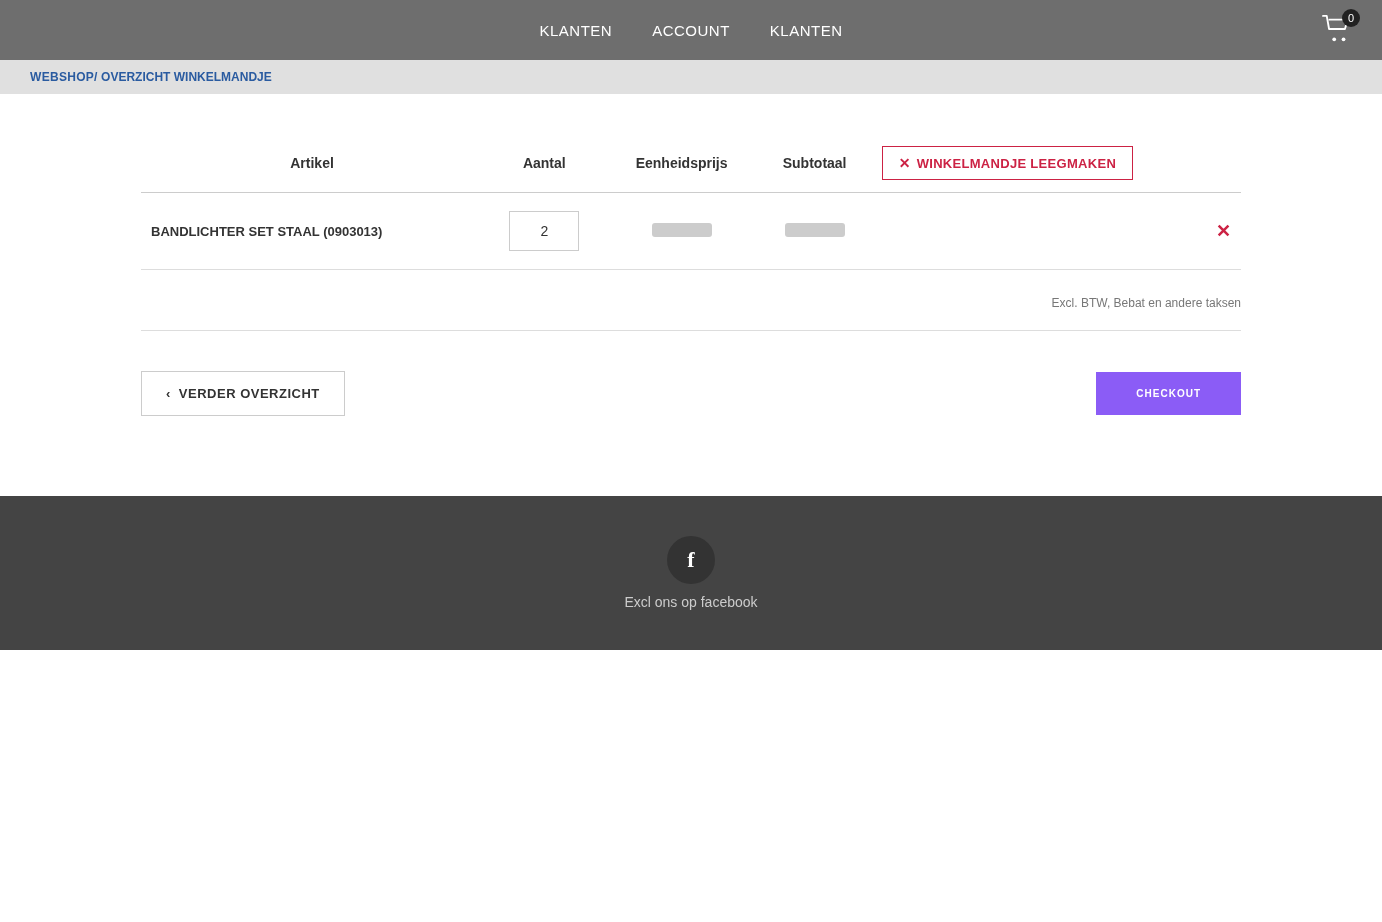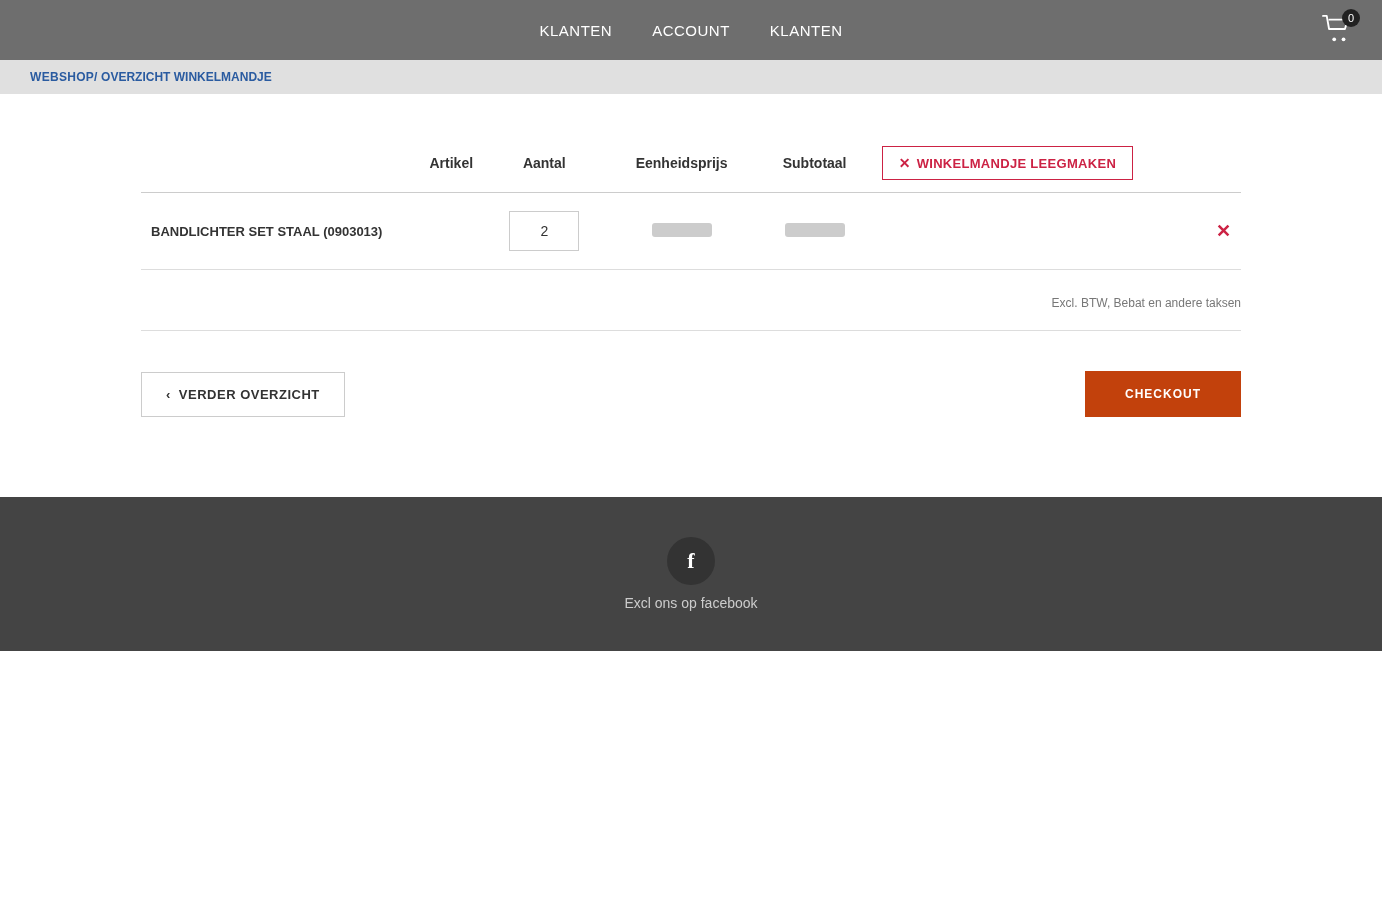--- a/index.html
+++ b/index.html
@@ -80,21 +80,21 @@
     
     .cart-table {
       width: 100%;
       border-collapse: collapse;
     }
     .cart-table thead tr {
       border-bottom: 1px solid #ccc;
     }
     .cart-table thead th {
       padding: 12px 10px;
-      text-align: right;
+      text-align: center;
       font-weight: 600;
       color: #333;
       font-size: 14px;
     }
     .cart-table thead th.col-aantal { text-align: center; }
     .cart-table thead th.col-prijs { text-align: center; }
     .cart-table thead th.col-subtotaal { text-align: center; }
     .cart-table thead th.col-clear { text-align: right; }
 
     .cart-table tbody tr {
@@ -204,26 +204,26 @@
       padding: 14px 24px;
       cursor: pointer;
       font-size: 13px;
       font-weight: 600;
       letter-spacing: 0.5px;
       display: flex;
       align-items: center;
       gap: 8px;
     }
     .checkout-btn {
-      background: #c2410c;
+      background: #8b5cf6;
       color: #fff;
       border: none;
       padding: 16px 40px;
       cursor: pointer;
-      font-size: 12px;
+      font-size: 10px;
       font-weight: 700;
       letter-spacing: 1px;
     }
 
     
     .footer {
       background: #444;
       padding: 40px 20px;
       text-align: center;
       margin-top: 80px;

